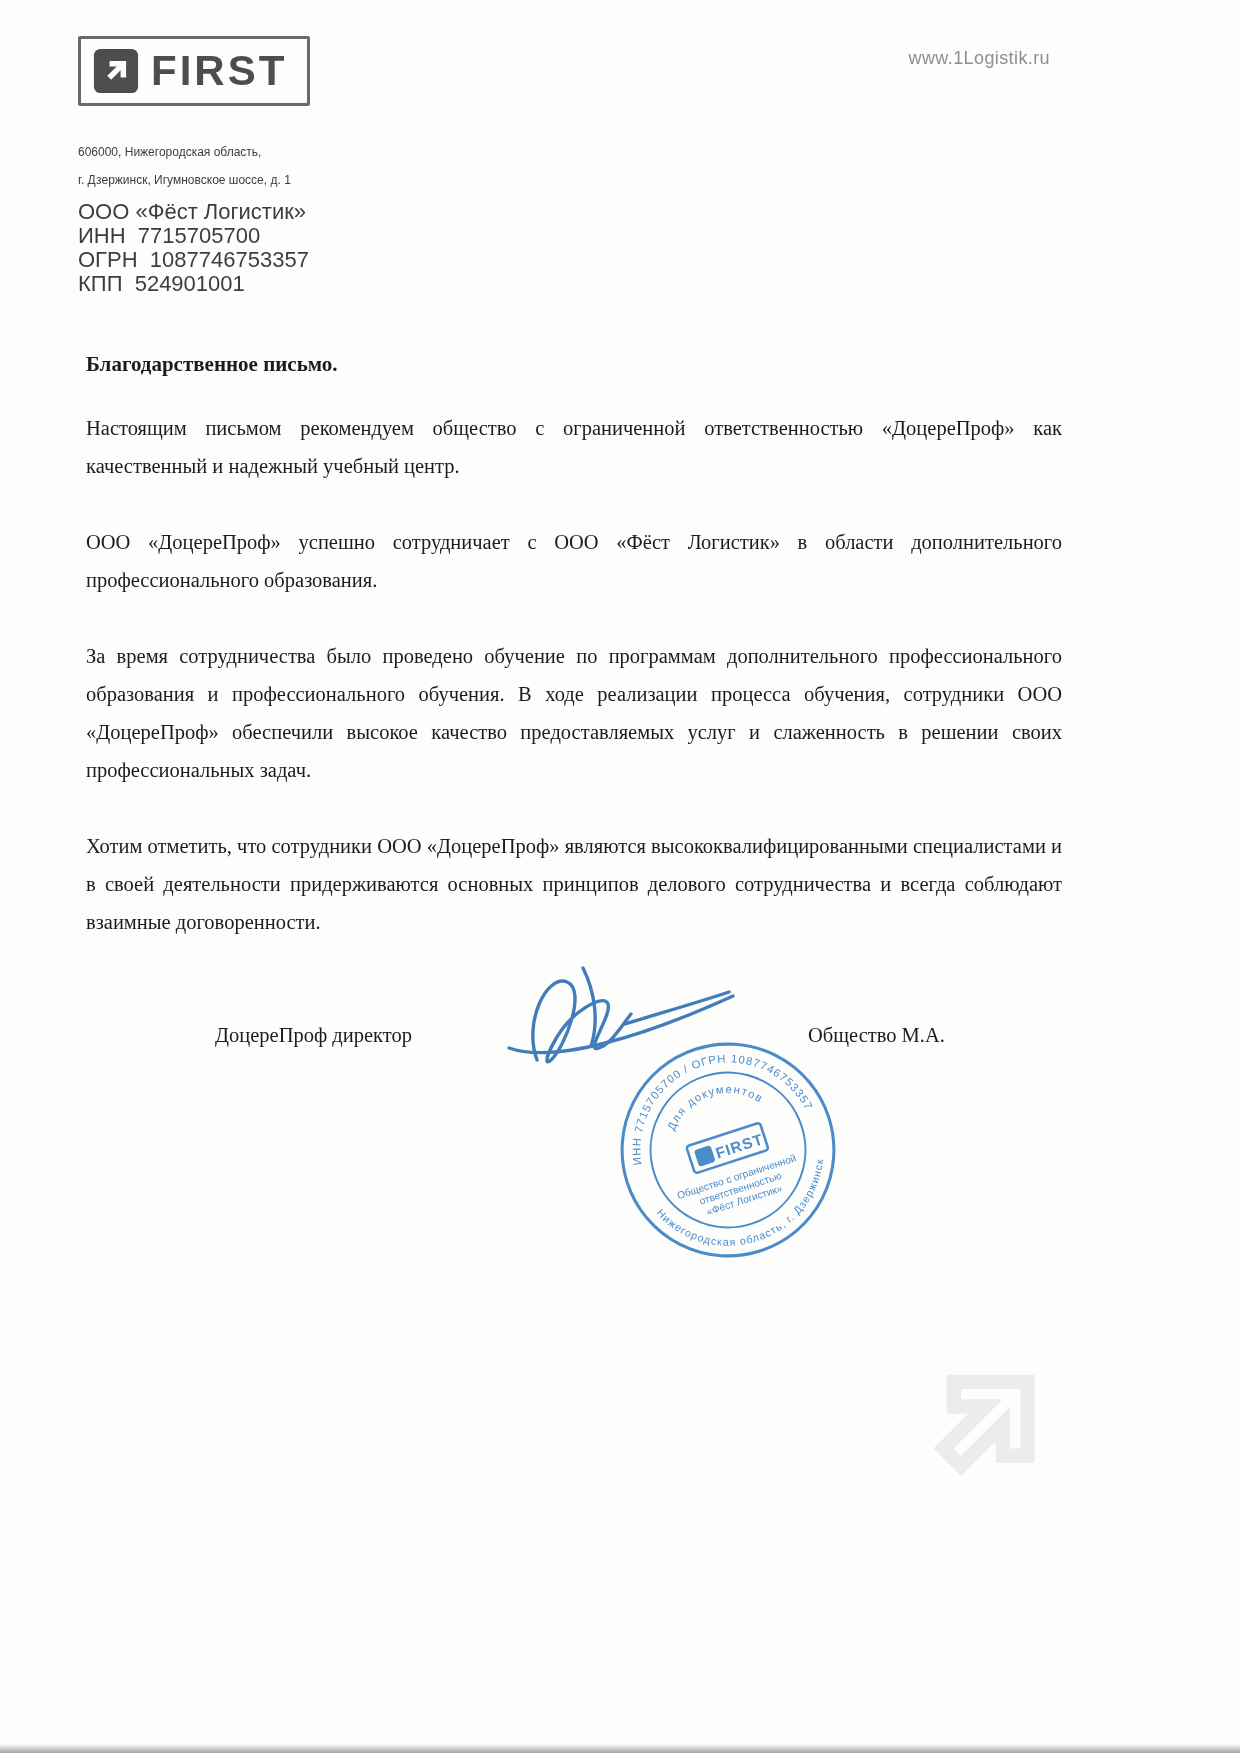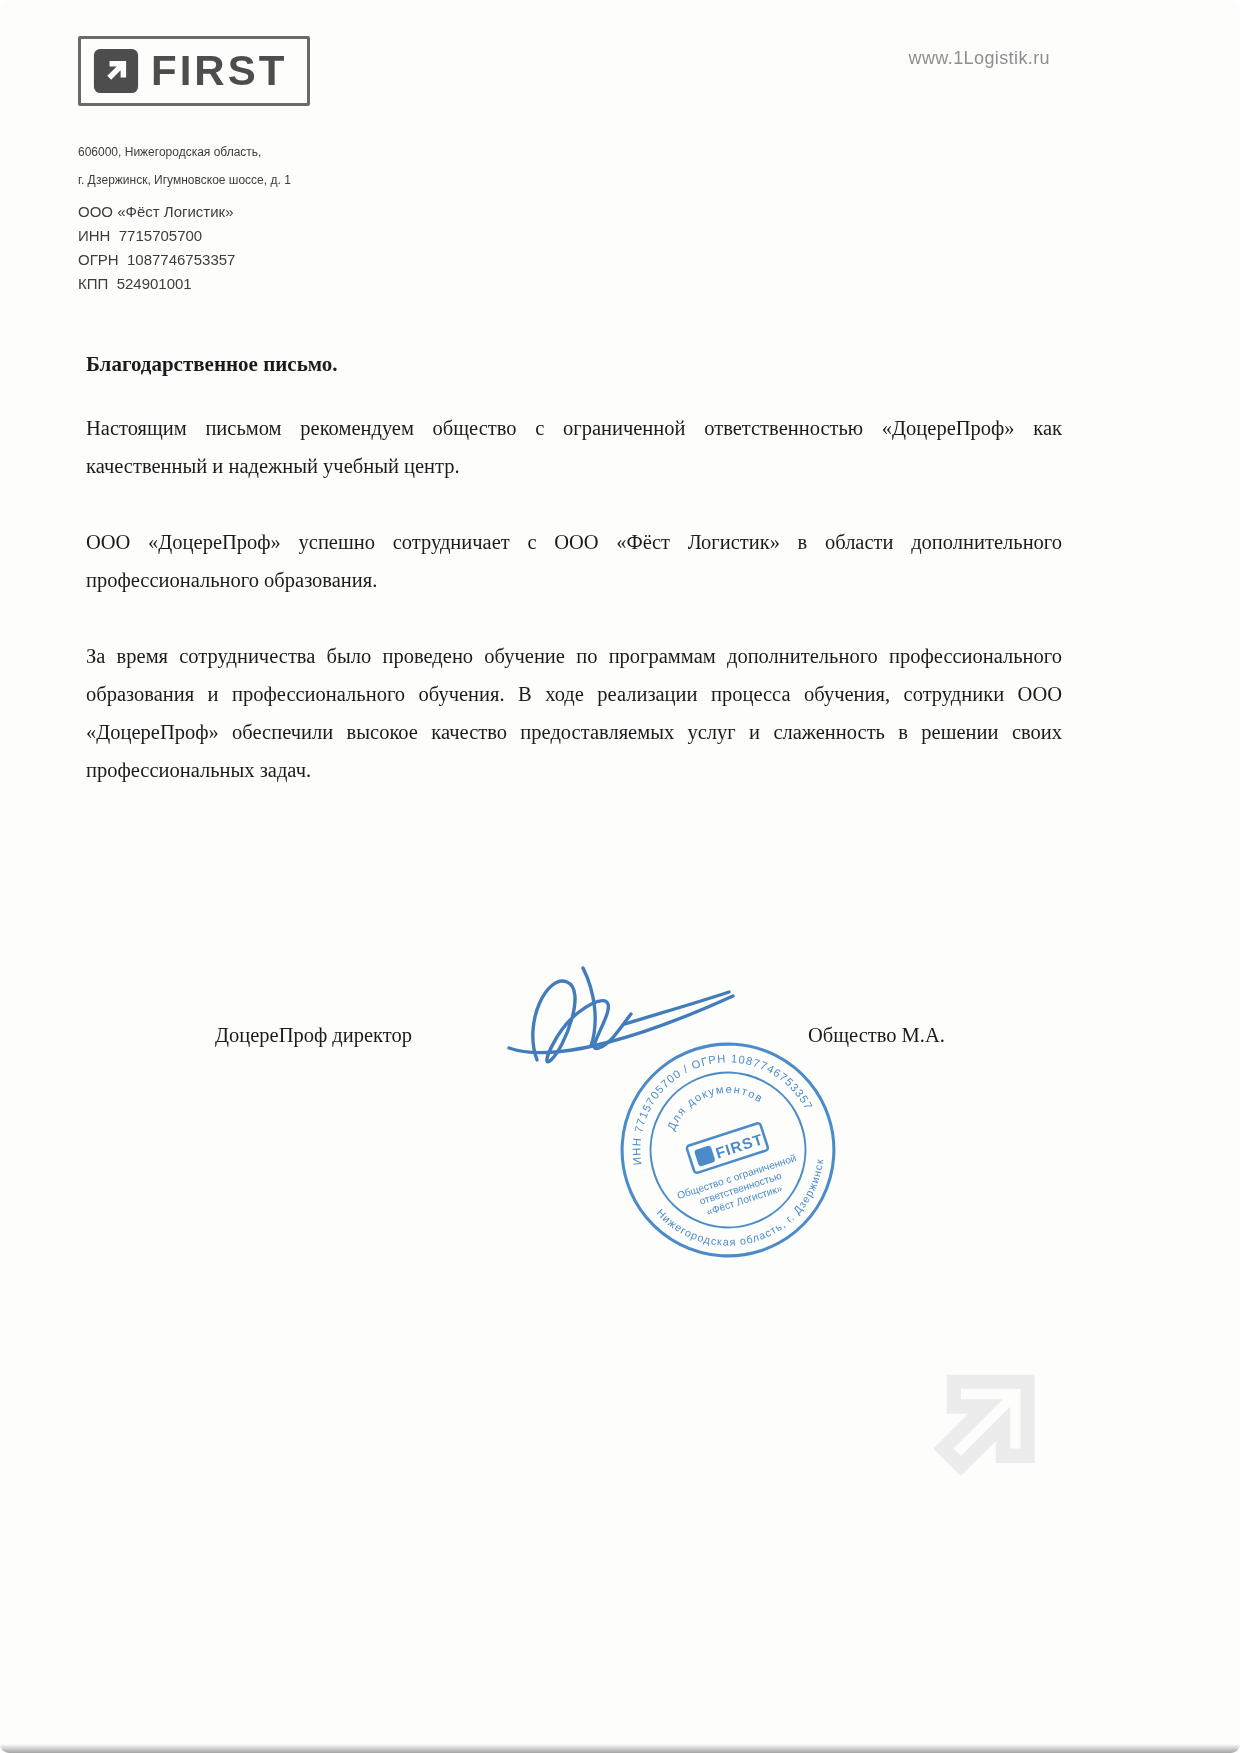--- a/index.html
+++ b/index.html
@@ -3,21 +3,20 @@
 <meta charset="utf-8">
 <style>
   html,body{margin:0;padding:0;background:#ffffff;}
   .page{
     position:relative;
     width:1240px;height:1753px;
     background:#fdfdfc;
     overflow:hidden;
     font-family:"Liberation Sans",sans-serif;
     color:#1f1f1f;
-    border-radius:9px;
   }
   
   .logo-box{
     position:absolute;left:78px;top:36px;
     display:flex;align-items:center;gap:12px;
     border:3px solid #6a6a6a;border-radius:2px;
     padding:9px 20px 9px 12px;
   }
   .logo-text{
     font-size:42px;font-weight:bold;letter-spacing:3px;
@@ -26,21 +25,21 @@
   .website{
     position:absolute;right:190px;top:48px;
     font-size:18px;color:#8e8e8e;letter-spacing:.4px;margin-left:23px;
   }
   .addr-block{
     position:absolute;left:78px;top:138px;
     font-size:12px;color:#3d3d3d;line-height:28px;
   }
   .details-block{
     position:absolute;left:78px;top:200px;
-    font-size:15px;color:#3d3d3d;line-height:24px;
+    font-size:22px;color:#3d3d3d;line-height:24px;
   }
   .addr-block div,.details-block div{white-space:pre-wrap;}
   
   .letter{
     position:absolute;left:86px;top:352px;width:976px;
     font-family:"Liberation Serif",serif;
     font-size:20.5px;color:#1b1b1b;
   }
   .letter-title{
     font-weight:bold;font-size:21px;
@@ -104,20 +103,21 @@
     <div>ИНН  7715705700</div>
     <div>ОГРН  1087746753357</div>
     <div>КПП  524901001</div>
   </div>
 
   <div class="letter">
     <div class="letter-title">Благодарственное письмо.</div>
     <p>Настоящим письмом рекомендуем общество с ограниченной ответственностью «ДоцереПроф» как качественный и надежный учебный центр.</p>
     <p>ООО «ДоцереПроф» успешно сотрудничает с ООО «Фёст Логистик» в области дополнительного профессионального образования.</p>
     <p>За время сотрудничества было проведено обучение по программам дополнительного профессионального образования и профессионального обучения. В ходе реализации процесса обучения, сотрудники ООО «ДоцереПроф» обеспечили высокое качество предоставляемых услуг и слаженность в решении своих профессиональных задач.</p>
+    <p>Хотим отметить, что сотрудники ООО «ДоцереПроф» являются высококвалифицированными специалистами и в своей деятельности придерживаются основных принципов делового сотрудничества и всегда соблюдают взаимные договоренности.</p>
   </div>
 
   <div class="sign-row">
     <span class="sign-position">ДоцереПроф директор</span>
     <span class="sign-name">Общество М.А.</span>
   </div>
 
   <svg class="signature-svg" viewBox="0 0 250 145">
     <g fill="none" stroke="#2f6fb5" stroke-width="3.4" stroke-linecap="round" opacity="0.9">
       <path d="M42 108 C28 70 52 22 72 30 C92 38 70 95 56 108 C44 119 60 78 84 60 C104 45 118 44 112 62 C106 80 92 100 104 96 C116 92 128 72 136 62"></path>

